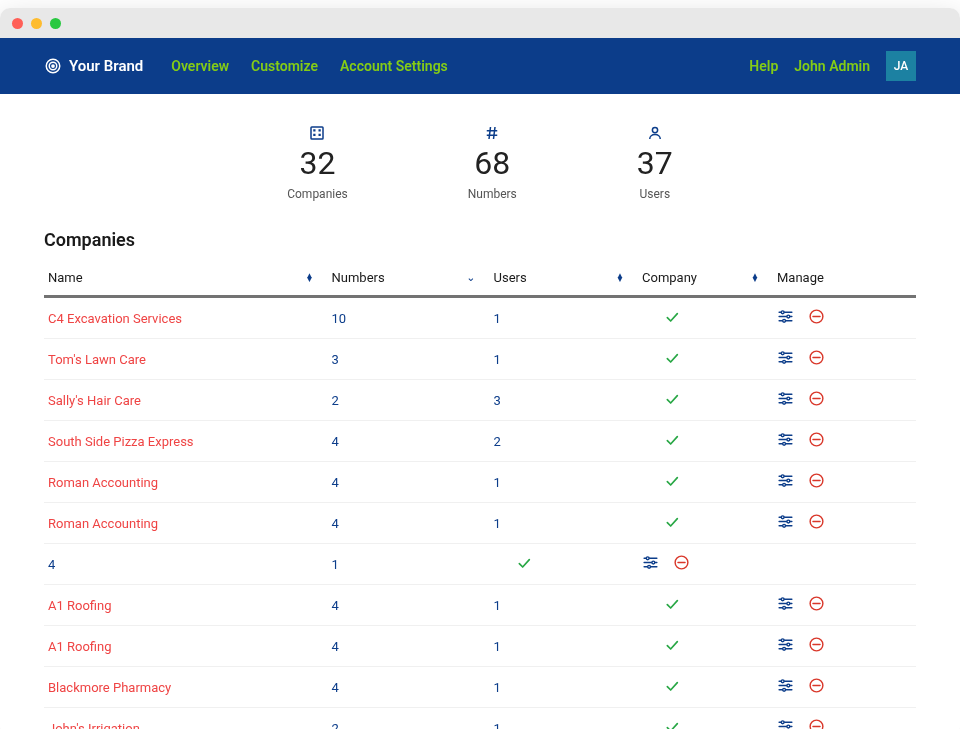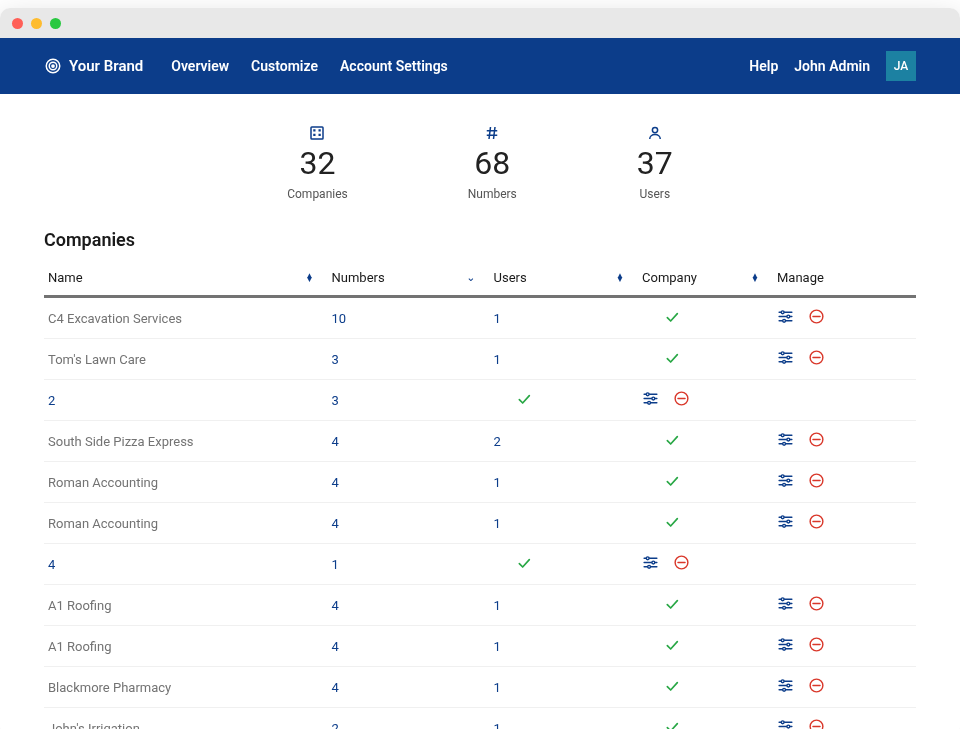--- a/index.html
+++ b/index.html
@@ -46,21 +46,21 @@
 .brand {
   display: flex;
   align-items: center;
   font-weight: 600;
   font-size: 15px;
   margin-right: 28px;
   gap: 7px;
 }
 .brand svg { width: 18px; height: 18px; }
 .nav { display: flex; gap: 22px; }
-.nav-link { color: #ffffff; font-size: 14px; cursor: pointer; font-weight:600; }
+.nav-link { color: #84cc16; font-size: 14px; cursor: pointer; font-weight:600; }
 .header-spacer { flex: 1; }
 .header-right { display: flex; align-items: center; gap: 16px; }
 .avatar {
   width: 30px; height: 30px; border-radius: 0;
   background: #1c81a2;
   display: flex; align-items: center; justify-content: center;
   font-size: 12px; font-weight: 500; color:#fff;
 }
 
 .content {
@@ -110,21 +110,21 @@
   color: #1a1a1a;
 }
 .th { display: flex; align-items: center; gap:4px;}
 .sort-ind {
   display:inline-flex; flex-direction:column; line-height:4px;
   color:#0c3d8a; font-size:8px;
   margin-left:auto; margin-right:18px;
 }
 .sort-ind.single { font-size:11px; line-height:11px;}
 .trow { border-bottom: 1px solid #f0f0f0; }
-.cell-name { color: #737373; cursor: pointer; font-weight:400;}
+.cell-name { color: #ef4444; cursor: pointer; font-weight:400;}
 .cell-num { color: #0c3d8a; font-weight:400;}
 .cell-status svg { width:16px; height:16px; color:#28a745; stroke:#28a745; margin-left:22px;}
 .cell-manage { display: flex; gap: 14px; align-items:center; }
 .cell-manage svg.adjust { width:17px; height:17px; color:#0c3d8a; stroke:#0c3d8a; cursor:pointer;}
 .cell-manage svg.remove { width:17px; height:17px; color:#d9372a; stroke:#d9372a; cursor:pointer;}
 </style>
 </head>
 <body>
 
 <div class="browser-frame">
@@ -269,20 +269,21 @@
                   <circle cx="16" cy="12" r="2" fill="#fff"></circle>
                   <circle cx="10" cy="18" r="2" fill="#fff"></circle>
                 </svg></span>
               <span><svg class="remove" viewBox="0 0 24 24" fill="none" stroke-width="2" stroke-linecap="round">
                   <circle cx="12" cy="12" r="9"></circle>
                   <line x1="7" y1="12" x2="17" y2="12"></line>
                 </svg></span>
             </div>
           </div>
           <div class="trow">
+            <div class="cell-name">Sally's Hair Care</div>
             <div class="cell-num">2</div>
             <div class="cell-num">3</div>
             <div class="cell-status"><span><svg viewBox="0 0 24 24" fill="none" stroke-width="2.5" stroke-linecap="round" stroke-linejoin="round">
                   <polyline points="5 13 10 18 20 7"></polyline>
                 </svg></span></div>
             <div class="cell-manage">
               <span><svg class="adjust" viewBox="0 0 24 24" fill="none" stroke-width="2" stroke-linecap="round">
                   <line x1="3" y1="6" x2="21" y2="6"></line>
                   <line x1="3" y1="12" x2="21" y2="12"></line>
                   <line x1="3" y1="18" x2="21" y2="18"></line>

